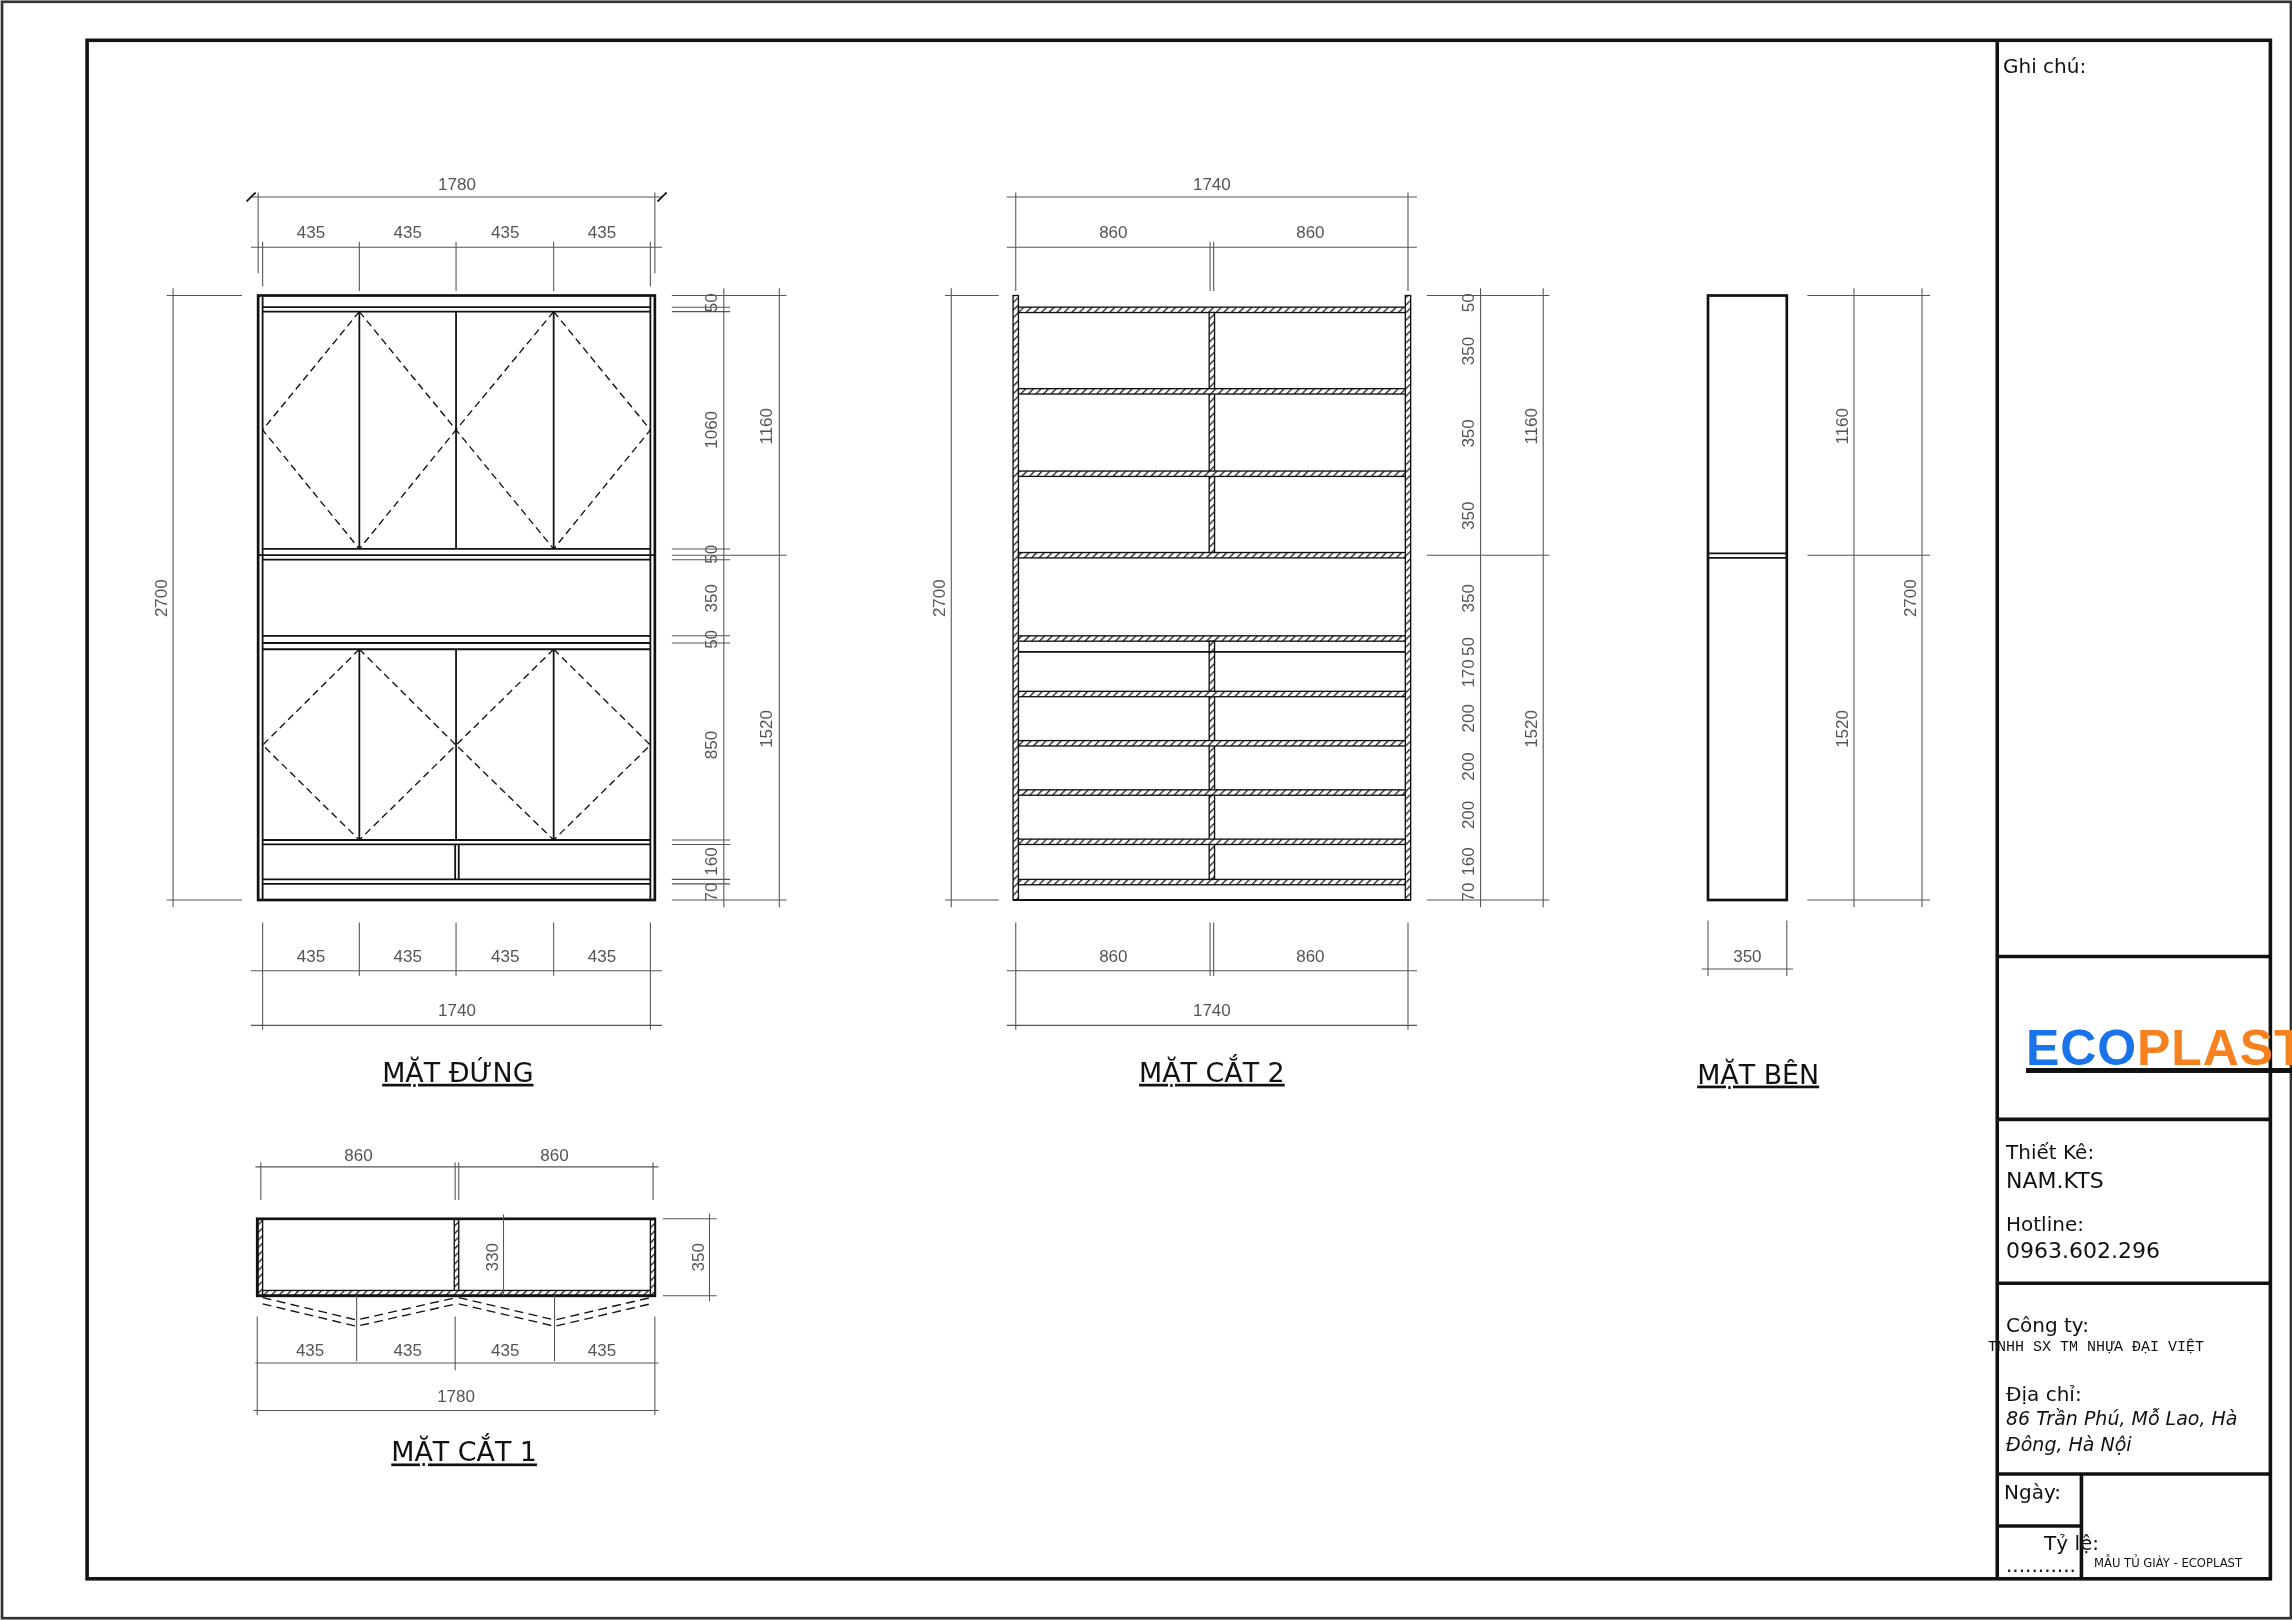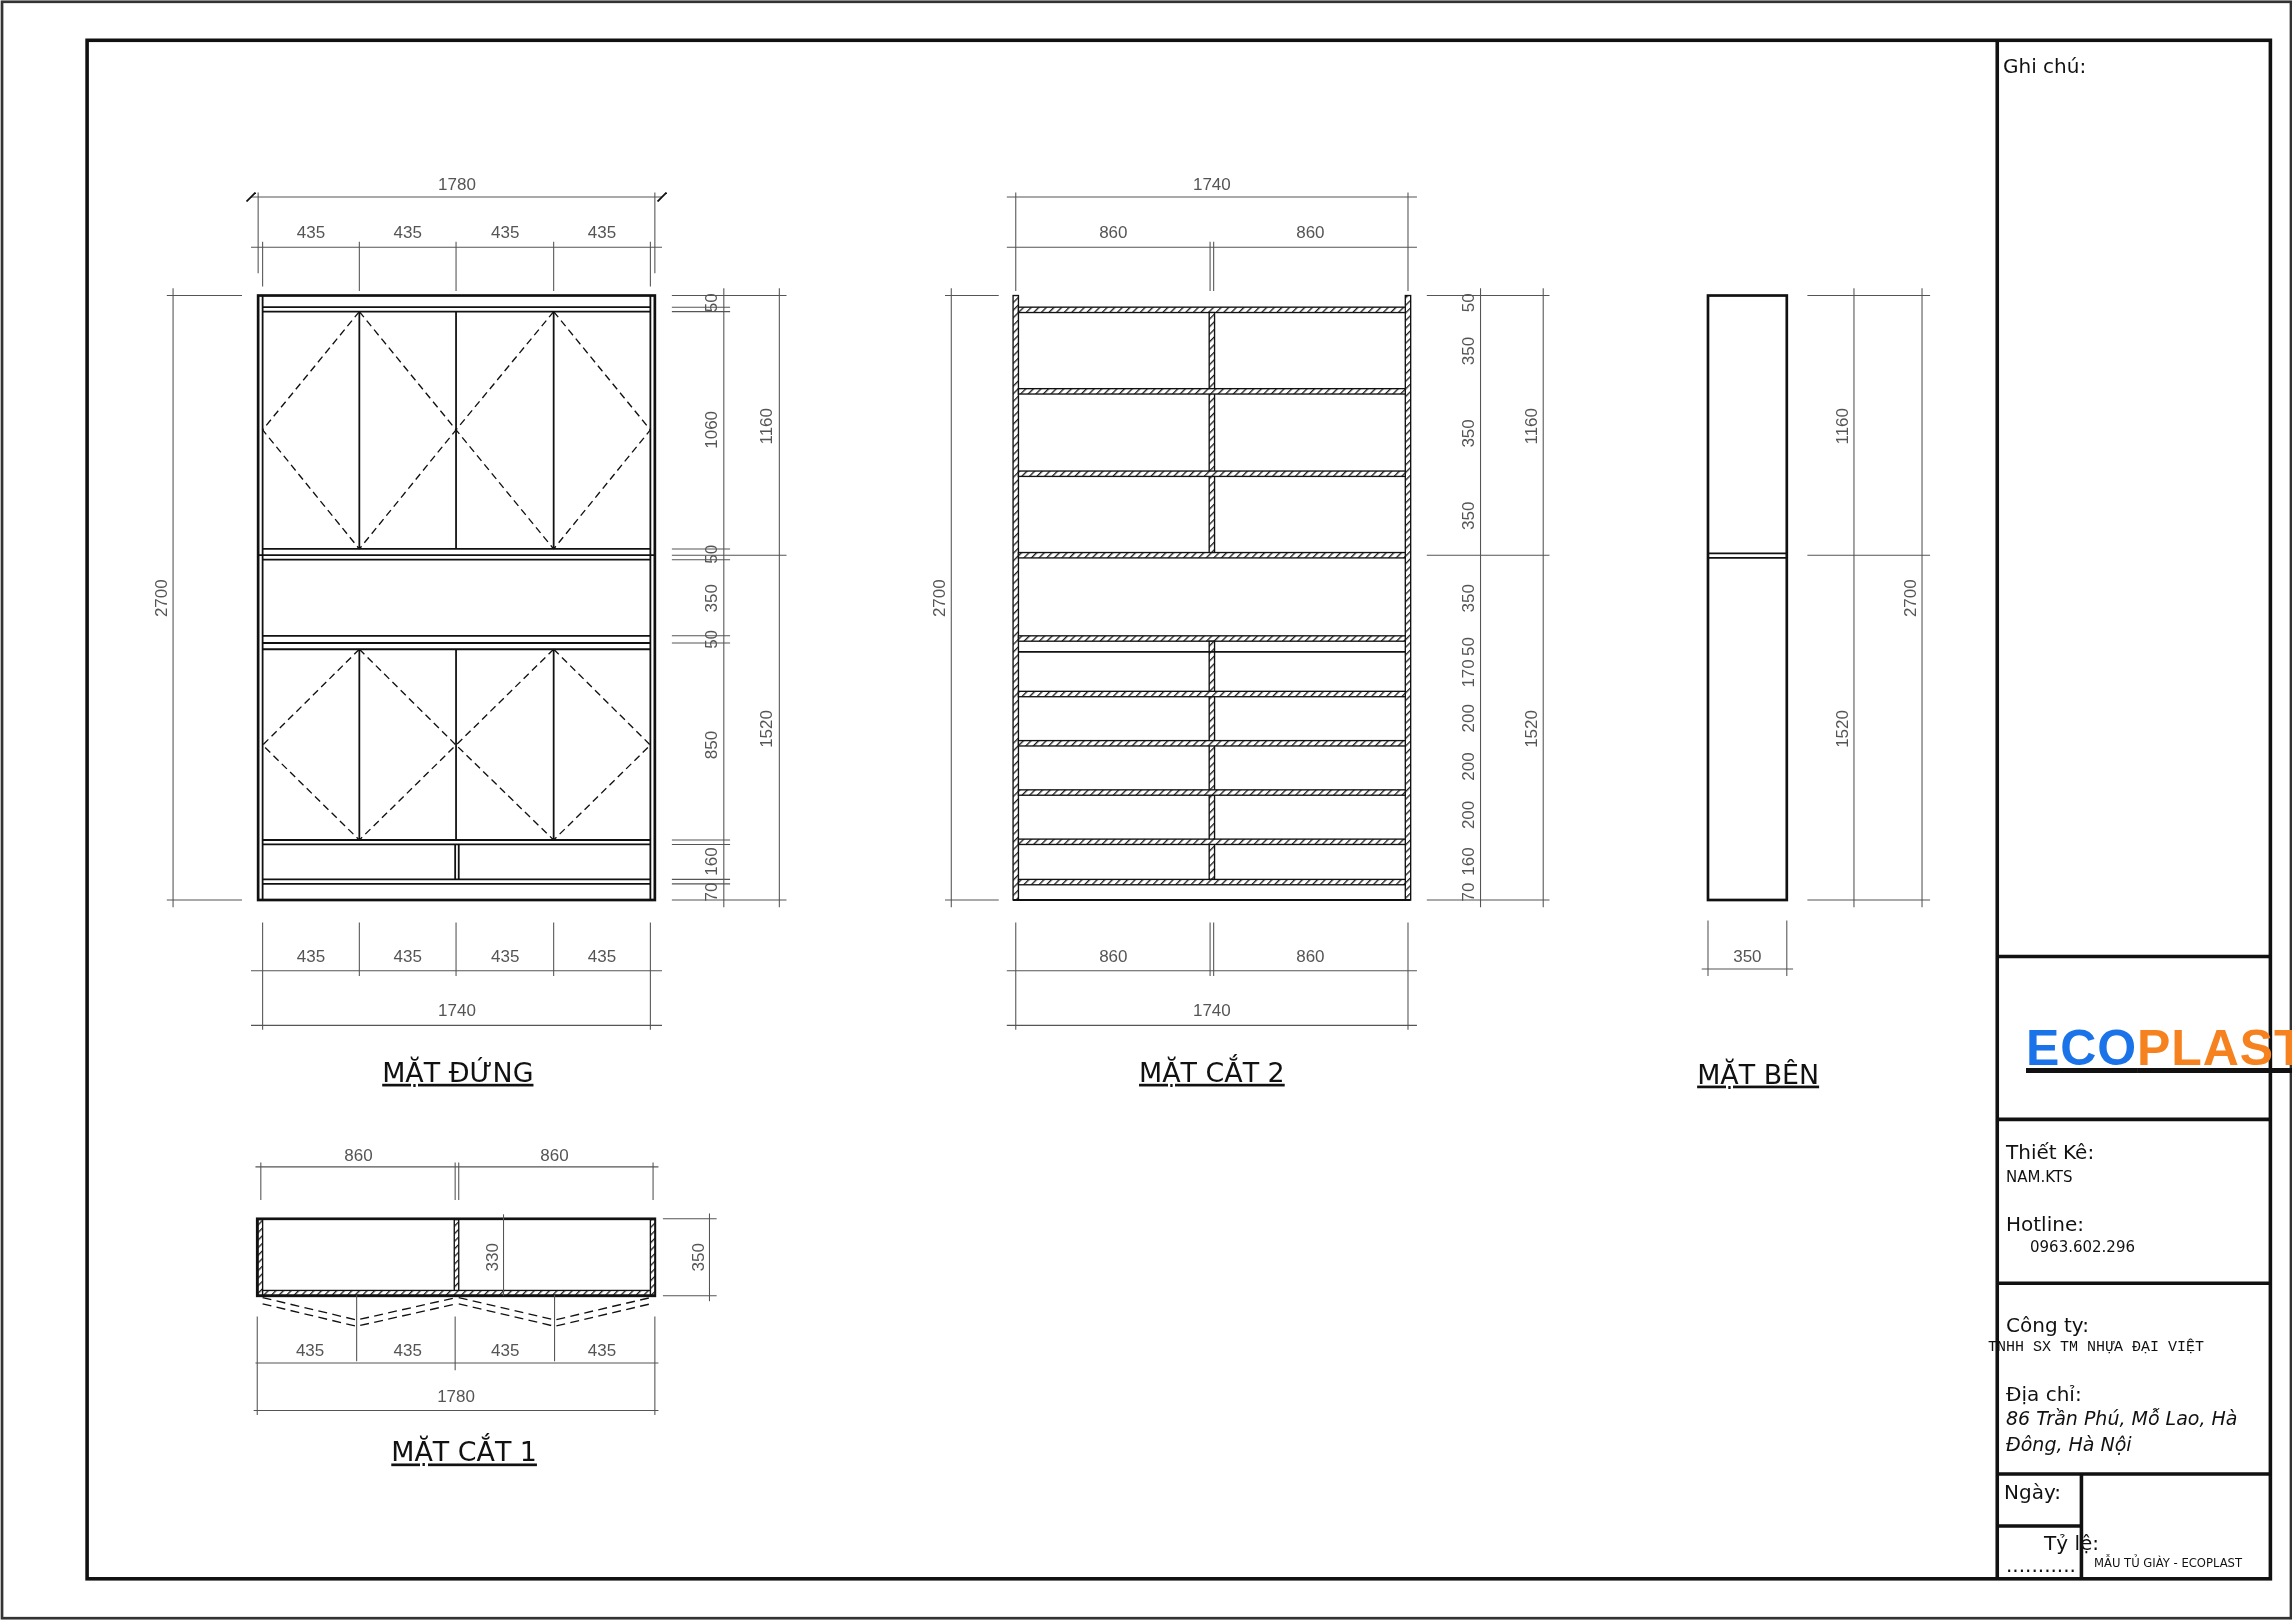--- a/index.html
+++ b/index.html
@@ -4,21 +4,21 @@
 <style>
   html,body{margin:0;padding:0;background:#fff;}
   body{width:2293px;height:1620px;position:relative;overflow:hidden;font-family:"DejaVu Sans","Liberation Sans",sans-serif;}
   #sheet{position:absolute;left:0;top:0;width:2293px;height:1620px;}
   svg text{font-family:"Liberation Sans Narrow","Liberation Sans",sans-serif;}
   .dim{fill:#555;font-size:19px;}
   .dimv{fill:#555;font-size:19px;}
   .ttl{fill:#111;font-size:30px;font-family:"DejaVu Sans",sans-serif;text-decoration:underline;}
   .tb{position:absolute;font-family:"DejaVu Sans",sans-serif;color:#111;}
   .lbl{font-size:20px;}
-  .val{font-size:15px;}
+  .val{font-size:22px;}
   .logo{font-family:"Liberation Sans",sans-serif;font-weight:bold;font-size:50px;letter-spacing:0.9px;text-decoration:underline;}
 </style>
 </head>
 <body>
 
 <div id="sheet">
 <svg width="2293" height="1620" viewBox="0 0 2560 1809" xmlns="http://www.w3.org/2000/svg">
   <defs>
     <pattern id="hatch" width="6" height="6" patternUnits="userSpaceOnUse" patternTransform="rotate(45)">
       <rect width="6" height="6" fill="#fff"></rect>
@@ -270,21 +270,21 @@
 </svg>
 
 
 <div class="tb lbl" style="left:2003px;top:54px;">Ghi chú:</div>
 
 <div class="tb logo" style="left:2026px;top:1019px;"><span style="color:#1a73e8">ECO</span><span style="color:#f5821f">PLAST</span></div>
 
 <div class="tb lbl" style="left:2006px;top:1140px;">Thiết Kê:</div>
 <div class="tb val" style="left:2006px;top:1168px;">NAM.KTS</div>
 <div class="tb lbl" style="left:2006px;top:1212px;">Hotline:</div>
-<div class="tb val" style="left:2006px;top:1238px;margin-left:24px;">0963.602.296</div>
+<div class="tb val" style="left:2006px;top:1238px;">0963.602.296</div>
 
 <div class="tb lbl" style="left:2006px;top:1313px;">Công ty:</div>
 <div class="tb val" style="left:1988px;top:1339px;font-size:15px;font-family:Liberation Mono, monospace;">TNHH SX TM NHỰA ĐẠI VIỆT</div>
 <div class="tb lbl" style="left:2006px;top:1382px;">Địa chỉ:</div>
 <div class="tb val" style="left:2006px;top:1407px;font-size:19px;font-style:italic;">86 Trần Phú, Mỗ Lao, Hà</div>
 <div class="tb val" style="left:2006px;top:1433px;font-size:19px;font-style:italic;">Đông, Hà Nội</div>
 
 <div class="tb lbl" style="left:2004px;top:1480px;">Ngày:</div>
 <div class="tb lbl" style="left:2004px;top:1531px;margin-left:40px;">Tỷ lệ:</div>
 <div class="tb lbl" style="left:2006px;top:1553px;">...........</div>

